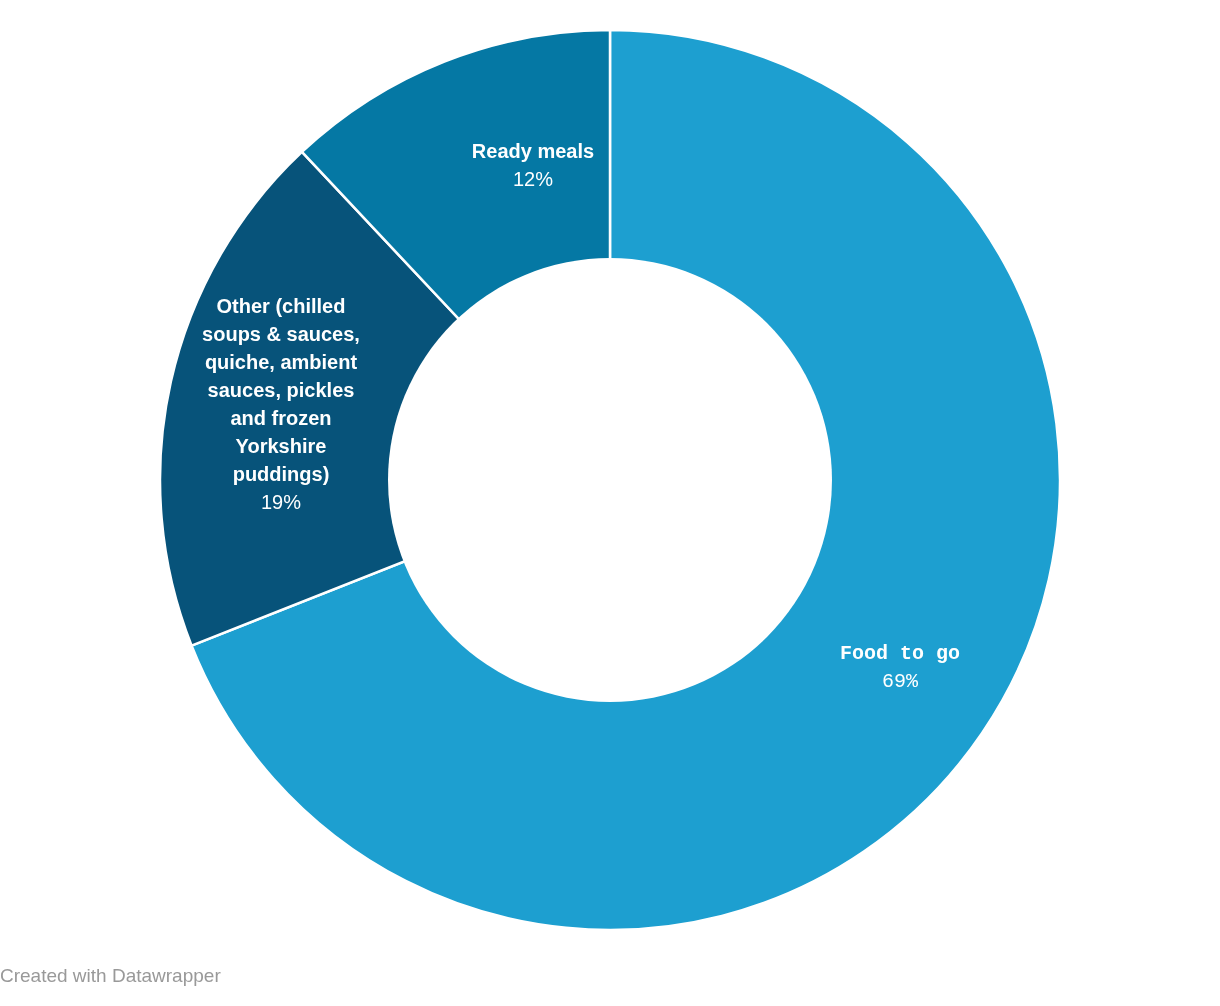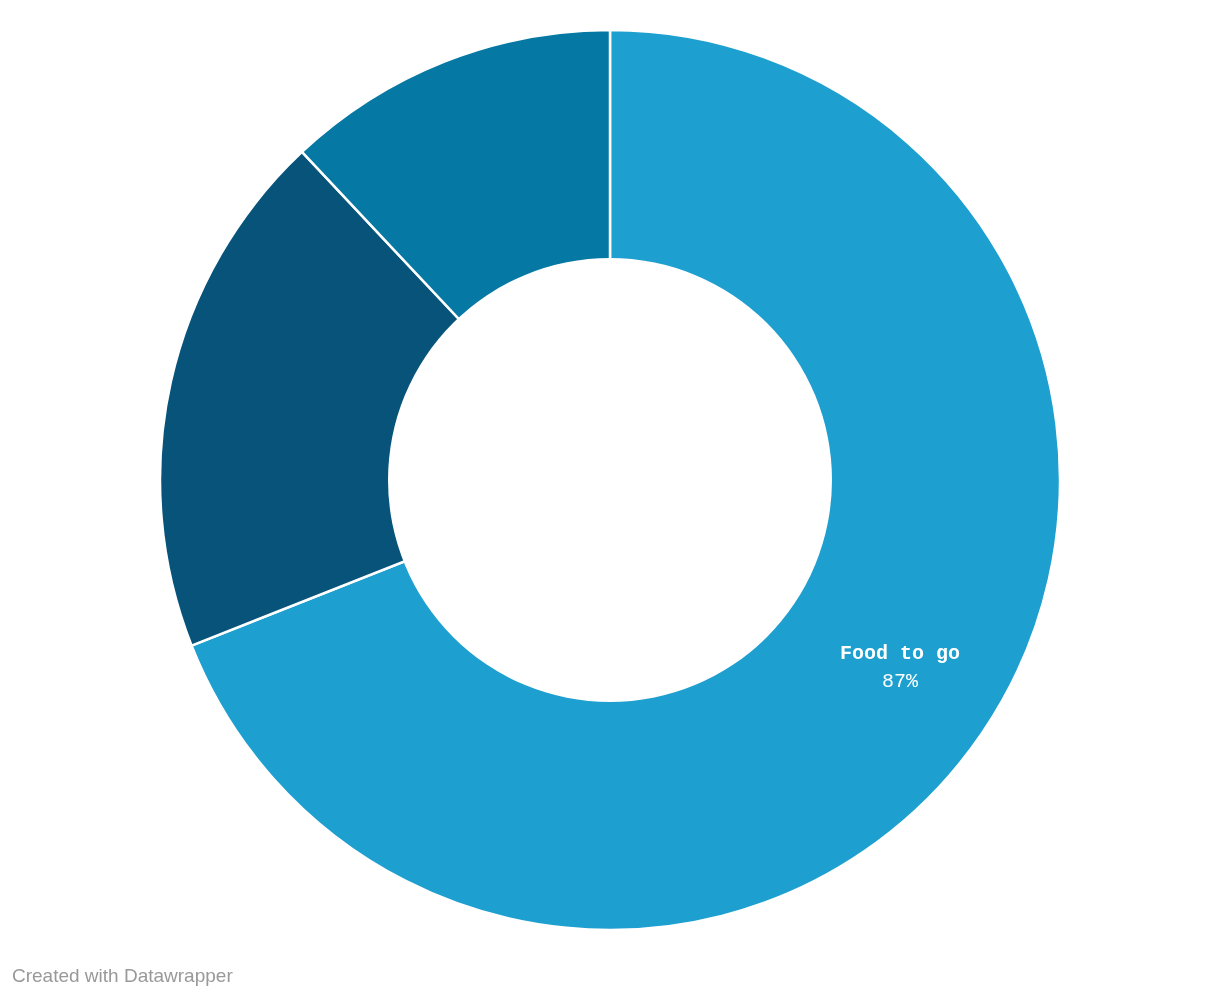--- a/index.html
+++ b/index.html
@@ -67,21 +67,21 @@
     top: 137px;
     width: 280px;
   }
   #label-other {
     left: 185px;
     top: 292px;
     width: 192px;
   }
   #credit {
     position: absolute;
-    left: 12px;
+    left: 0;
     top: 965px;
     font-size: 19px;
     color: #999999;
     font-family: "Liberation Sans", sans-serif;
     white-space: nowrap;
   }
 </style>
 </head>
 <body>
 
@@ -91,20 +91,34 @@
     <g>
       <path id="slice-food-to-go" class="slice-path" d="M 610 480 L 610.00 30.00 A 450 450 0 1 1 191.60 645.66 Z" fill="#1d9fd0"></path>
       <path id="slice-other" class="slice-path" d="M 610 480 L 191.60 645.66 A 450 450 0 0 1 301.95 151.96 Z" fill="#07537a"></path>
       <path id="slice-ready-meals" class="slice-path" d="M 610 480 L 301.95 151.96 A 450 450 0 0 1 610.00 30.00 Z" fill="#0578a4"></path>
     </g>
     <circle class="donut-hole" cx="610" cy="480" r="222"></circle>
   </svg>
 
   <div class="slice-label" id="label-food-to-go">
     <span class="lbl-name">Food to go</span>
-    <span class="lbl-value">87%</span>
+    <span class="lbl-value">69%</span>
   </div>
 
+  <div class="slice-label" id="label-ready-meals">
+    <span class="lbl-name">Ready meals</span>
+    <span class="lbl-value">12%</span>
+  </div>
 
+  <div class="slice-label" id="label-other">
+    <span class="lbl-name">Other (chilled
+soups &amp; sauces,
+quiche, ambient
+sauces, pickles
+and frozen
+Yorkshire
+puddings)</span>
+    <span class="lbl-value">19%</span>
+  </div>
 
   <div id="credit">Created with Datawrapper</div>
 
 </div>
 
 </body></html>

